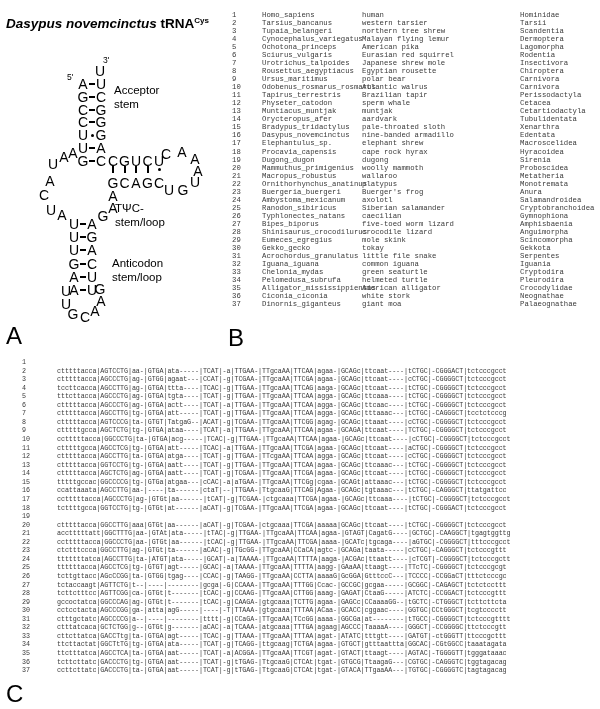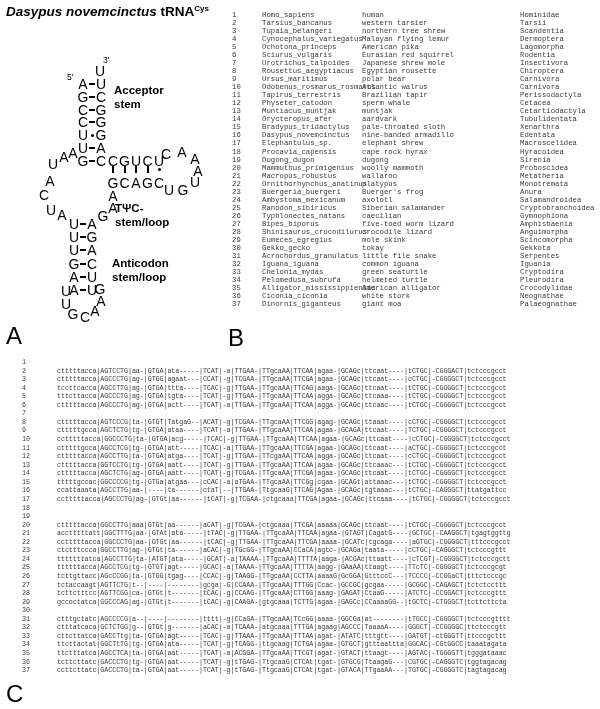--- a/index.html
+++ b/index.html
@@ -1,26 +1,26 @@
 <!DOCTYPE html>
 <html><head>
 <meta charset="utf-8">
 <style>
   html, body { margin:0; padding:0; background:#ffffff; }
   body { width:600px; height:709px; position:relative; overflow:hidden; font-family:"Liberation Sans", sans-serif; color:#000; }
 
   
   #panelA { position:absolute; left:0; top:0; width:230px; height:350px; }
-  .title { position:absolute; left:6px; top:4px; font-size:13.5px; font-weight:bold; white-space:nowrap; }
+  .title { position:absolute; left:6px; top:16px; font-size:13.5px; font-weight:bold; white-space:nowrap; }
   .title .sp { font-style:italic; }
   .title sup { font-size:8px; vertical-align:5px; }
   .nt { position:absolute; font-size:14px; line-height:14px; width:12px; text-align:center; }
   .prime { position:absolute; font-size:8.5px; }
   .bond { position:absolute; background:#000; }
-  .lbl { position:absolute; font-size:11.5px; font-weight:bold; line-height:14px; white-space:nowrap; }
+  .lbl { position:absolute; font-size:11.5px; font-weight:normal; line-height:14px; white-space:nowrap; }
   .panel-letter { position:absolute; font-size:24px; font-family:"Liberation Sans", sans-serif; }
 
   
   #panelB { position:absolute; left:232px; top:0; width:368px; height:330px; }
   .sp-row { position:absolute; left:0; height:9px; font-family:"Liberation Mono", monospace; font-size:7.3px; line-height:9px; color:#3a3a3a; white-space:pre; }
   .sp-row span { position:absolute; top:0; }
   .c-num { left:0; }
   .c-sci { left:30px; }
   .c-com { left:130px; }
   .c-tax { left:288px; }
@@ -178,44 +178,44 @@
   </div>
 <div class="panel-letter" style="left:228px;top:324px;">B</div>
 
 <div id="panelC">
     <div class="al-row" style="top: 3px; width: 600px;"><span class="al-num">1</span></div>
     <div class="al-row" style="top: 11.56px; width: 600px;"><span class="al-num">2</span><span class="al-seq">ctttttacca|AGTCCTG|aa-|GTGA|ata-----|TCAT|-a|TTGAA-|TTgcaAA|TTCAA|agaa-|GCAGc|ttcaat----|tCTGC|-CGGGACT|tctcccgcct</span></div>
     <div class="al-row" style="top: 20.12px; width: 600px;"><span class="al-num">3</span><span class="al-seq">ctttttacca|AGCCCTG|ag-|GTGG|agaat---|CCAT|-g|TCGAA-|TTgcaAA|TTCGA|agaa-|GCAGc|ttcaat----|cCTGC|-CGGGGCT|tctcccgcct</span></div>
     <div class="al-row" style="top: 28.68px; width: 600px;"><span class="al-num">4</span><span class="al-seq">tccttcacca|AGCCTTG|ag-|GTGA|ttta----|TCAC|-g|TTGAA-|TTgcaAA|TTCAG|aaga-|GCAGc|ttcaat----|tCTGC|-CGGGGCT|tctcccgcct</span></div>
     <div class="al-row" style="top: 37.24px; width: 600px;"><span class="al-num">5</span><span class="al-seq">tttcttacca|AGCCCTG|ag-|GTGA|tgta----|TCAT|-g|TTGAA-|TTgcaAA|TTCAA|agga-|GCAGc|ttcaaa----|tCTGC|-CGGGGCT|tctcccgcct</span></div>
     <div class="al-row" style="top: 45.8px; width: 600px;"><span class="al-num">6</span><span class="al-seq">ctttttacca|AGCCCTG|ag-|GTGA|actt----|TCAT|-a|TTGAA-|TTgcaAA|TTCAA|agga-|GCAGc|ttcaac----|tCTGC|-CGGGGCT|tctcccgcct</span></div>
-    <div class="al-row" style="top: 54.36px; width: 600px;"><span class="al-num">7</span></div>
+    <div class="al-row" style="top: 54.36px; width: 600px;"><span class="al-num">7</span><span class="al-seq">ctttttacca|AGCCTTG|tg-|GTGA|att-----|TCAT|-g|TTGAA-|TTgcaAA|TTCAA|agga-|GCAGc|tttaaac---|tCTGC|-CAGGGCT|tcctctcccg</span></div>
     <div class="al-row" style="top: 62.92px; width: 600px;"><span class="al-num">8</span><span class="al-seq">ctttttacca|AGTCCCG|ta-|GTGT|TatgaG--|ACAT|-g|TCGAA-|TTgcaAA|TTCGG|agag-|GCAGc|ttaaat----|cCTGC|-CGGGGCT|tctcccgcct</span></div>
     <div class="al-row" style="top: 71.48px; width: 600px;"><span class="al-num">9</span><span class="al-seq">ctttttgcca|AGCTCTG|tg-|GTGA|ataa----|TCAT|-a|TTGAA-|TTgcaAA|TTCAA|agaa-|GCAGA|ttcaat----|TCTGC|-CGGGGCT|tctcccgcct</span></div>
     <div class="al-row" style="top: 80.04px; width: 600px;"><span class="al-num">10</span><span class="al-seq">cctttttacca|GGCCCTG|ta-|GTGA|acg-----|TCAC|-g|TTGAA-|TTgcaAA|TTCAA|agaa-|GCAGc|ttcaat----|cCTGC|-CGGGGCT|tctcccgcct</span></div>
     <div class="al-row" style="top: 88.6px; width: 600px;"><span class="al-num">11</span><span class="al-seq">ctttttgcca|AGCCTCG|tg-|GTGA|att-----|TCAC|-a|TTGAA-|TTgcaAA|TTCGA|agaa-|GCAGc|ttcaat----|aCTGC|-CGGGGCT|tctcccgcct</span></div>
     <div class="al-row" style="top: 97.16px; width: 600px;"><span class="al-num">12</span><span class="al-seq">ctttttacca|AGCCTTG|ta-|GTGA|atga----|TCAT|-g|TTGAA-|TTcgaAA|TTCAA|agga-|GCAGc|ttcaat----|cCTGC|-CGGGGCT|tctcccgcct</span></div>
     <div class="al-row" style="top: 105.72px; width: 600px;"><span class="al-num">13</span><span class="al-seq">ctttttacca|GGTCCTG|tg-|GTGA|aatt----|TCAT|-g|TTGAA-|TTgcaAA|TTCAA|agaa-|GCAGc|ttcaaac---|tCTGC|-CGGGGCT|tctcccgcct</span></div>
     <div class="al-row" style="top: 114.28px; width: 600px;"><span class="al-num">14</span><span class="al-seq">ctttttacca|AGCTCTG|ag-|GTGA|aatt----|TCAT|-g|TCGAA-|TTgcaAA|TTCGA|agaa-|GCAGc|ttcaat----|tCTGC|-CGGGGCT|tctcccgcct</span></div>
     <div class="al-row" style="top: 122.84px; width: 600px;"><span class="al-num">15</span><span class="al-seq">tttttgccac|GGCCCCG|tg-|GTGa|atgaa---|cCAC|-a|aTGAA-|TTgcaAA|TTCGg|cgaa-|GCAGt|attaaac---|tCTGC|-CGGGGCT|tctcccgcct</span></div>
     <div class="al-row" style="top: 131.4px; width: 600px;"><span class="al-num">16</span><span class="al-seq">ccattaaata|AGCCTTG|aa-|----|ta------|ctaT|--|TTGAA-|TtgcaaG|TTCAG|Agaa-|GCAGc|tgtaaac---|tCTGC|-CAGGGCT|ttatgattcc</span></div>
     <div class="al-row" style="top: 139.96px; width: 600px;"><span class="al-num">17</span><span class="al-seq">cctttttacca|AGCCCTG|ag-|GTGt|aa------|tCAT|-g|TCGAA-|ctgcaaa|TTCGA|agaa-|GCAGc|ttcaaa----|tCTGC|-CGGGGCT|tctcccgcct</span></div>
-    <div class="al-row" style="top: 148.52px; width: 600px;"><span class="al-num">18</span></div>
+    <div class="al-row" style="top: 148.52px; width: 600px;"><span class="al-num">18</span><span class="al-seq">tcttttgcca|GGTCCTG|tg-|GTGt|at------|aCAT|-g|TCGAA-|TTgcaAA|TTCGA|agaa-|GCAGc|ttcaat----|tCTGC|-CGGGACT|tctcccgcct</span></div>
     <div class="al-row" style="top: 157.08px; width: 600px;"><span class="al-num">19</span></div>
     <div class="al-row" style="top: 165.64px; width: 600px;"><span class="al-num">20</span><span class="al-seq">ctttttacca|GGCCTTG|aaa|GTGt|aa------|aCAT|-g|TCGAA-|ctgcaaa|TTCGA|aaaaa|GCAGc|ttcaat----|tCTGC|-CGGGGCT|tctcccgcct</span></div>
     <div class="al-row" style="top: 174.2px; width: 600px;"><span class="al-num">21</span><span class="al-seq">acctttttatt|GGCTTTG|aa-|GTAt|ata-----|tTAC|-g|TTGAA-|TTgcaAA|TTCAA|agaa-|GTAGT|CagatG----|GCTGC|-CAAGGCT|tgagtggttg</span></div>
     <div class="al-row" style="top: 182.76px; width: 600px;"><span class="al-num">22</span><span class="al-seq">cctttttacca|GGCCCTG|aa-|GTGt|aa------|tCAC|-g|TTGAA-|TTgcaAA|TTCGA|aaaa-|GCATc|tgcaga----|aGTGC|-CGGGGCT|tttcccgcct</span></div>
     <div class="al-row" style="top: 191.32px; width: 600px;"><span class="al-num">23</span><span class="al-seq">ctctttccca|GGCCTTG|ag-|GTGt|ta------|aCAC|-g|TGcGG-|TTgcaAA|CCaCA|agtc-|GCAGa|taata-----|cCTGC|-CAGGGCT|tctcccgttt</span></div>
     <div class="al-row" style="top: 199.88px; width: 600px;"><span class="al-num">24</span><span class="al-seq">tttttttatca|AGCCTTG|ta-|ATGT|ata-----|GCAT|-a|TAAAA-|TTgcaAA|TTTTA|aaga-|ACGAc|ttaatt----|cTCGT|-CGGGGCT|tctcccgctt</span></div>
     <div class="al-row" style="top: 208.44px; width: 600px;"><span class="al-num">25</span><span class="al-seq">ttttttacca|AGCCTCG|tg-|GTGT|agt-----|GCAC|-a|TAAAA-|TTgcaAA|TTTTA|aagg-|GAaAA|ttaagt----|TTcTC|-CGGGGCT|tctcccgcgt</span></div>
     <div class="al-row" style="top: 217px; width: 600px;"><span class="al-num">26</span><span class="al-seq">tcttgttacc|AGcCCGG|ta-|GTGG|tgag----|CCAC|-g|TAAGG-|TTgcaAA|CCTTA|aaaaG|GcGGA|GtttccC---|TCCCC|-CCGGaCT|tttctcccgc</span></div>
     <div class="al-row" style="top: 225.56px; width: 600px;"><span class="al-num">27</span><span class="al-seq">tctaccaagt|AGTTCTG|t--|----|--------|gcga|-G|CCAAA-|TTgcaAA|TTTGG|Ccac-|GCCGC|gcgaa-----|GCGGC|-CAGAGCT|tctctccttt</span></div>
     <div class="al-row" style="top: 234.12px; width: 600px;"><span class="al-num">28</span><span class="al-seq">tcttctttcc|AGTTCGG|ca-|GTGt|t-------|tCAC|-g|CCAAG-|TTgcaAA|CTTGG|aaag-|GAGAT|CtaaG-----|ATCTC|-CCGGACT|tctcccgttt</span></div>
     <div class="al-row" style="top: 242.68px; width: 600px;"><span class="al-num">29</span><span class="al-seq">gccoctatca|GGCCCAG|ag-|GTGt|t-------|tCAC|-g|CAAGA-|gtgcaaa|TCTTG|agaa-|GAGCc|CCaaaaGG--|tGCTC|-CTGGGCT|tcttcttcta</span></div>
-    <div class="al-row" style="top: 251.24px; width: 600px;"><span class="al-num">30</span></div>
+    <div class="al-row" style="top: 251.24px; width: 600px;"><span class="al-num">30</span><span class="al-seq">cctcctacta|AGCCCGG|ga-|atta|agG-----|----|-T|TTAAA-|gtgcaaa|TTTAA|ACaa-|GCACC|cggaac----|GGTGC|CCtGGGCT|tcgtcccctt</span></div>
     <div class="al-row" style="top: 259.8px; width: 600px;"><span class="al-num">31</span><span class="al-seq">ctttgctatc|AGCCCCG|a--|----|--------|tttt|-g|CCaGA-|TTgcaAA|TCcGG|aaaa-|GGCGa|at--------|tTGCC|-CGGGGCT|tctcccgtttt</span></div>
     <div class="al-row" style="top: 268.36px; width: 600px;"><span class="al-num">32</span><span class="al-seq">ctttatcaca|GCTCTGG|g--|GTGt|g-------|aCAC|-a|TCAAA-|atgcaaa|TTTGA|agaag|AGCCC|TaaaaA----|GGGCT|-CCGGGGC|ttctcccgtt</span></div>
     <div class="al-row" style="top: 276.92px; width: 600px;"><span class="al-num">33</span><span class="al-seq">cttcttatca|GACCTtg|ta-|GTGA|agt-----|TCAC|-g|TTAAA-|TTgcaAA|TTTAA|agat-|ATATC|tttgtt----|GATGT|-ctGGGTT|ttcccgcttt</span></div>
     <div class="al-row" style="top: 285.48px; width: 600px;"><span class="al-num">34</span><span class="al-seq">ttcttactat|GGCTtTG|tg-|GTGA|ata-----|TCAT|-g|TCAGG-|ttgcaag|TCTGA|agaa-|GTGCT|gtttaattta|GGCAC|-CGtGGCC|taaatagata</span></div>
     <div class="al-row" style="top: 294.04px; width: 600px;"><span class="al-num">35</span><span class="al-seq">ttctttatca|AGCCTCA|ta-|GTGA|aat-----|TCAT|-a|ACGGA-|TTgcaAA|TTCGT|agat-|GTACT|ttaagt----|AGTAC|-TGGGGTT|tgggataaac</span></div>
     <div class="al-row" style="top: 302.6px; width: 600px;"><span class="al-num">36</span><span class="al-seq">tcttcttatc|GACCCTG|tg-|GTGA|aat-----|TCAT|-g|tTGAG-|TtgcaaG|CTCAt|tgat-|GTGCG|TtaagaG---|CGTGC|-CAGGGTC|tggtagacag</span></div>
     <div class="al-row" style="top: 311.16px; width: 600px;"><span class="al-num">37</span><span class="al-seq">ccttcttatc|GACCCTG|ta-|GTGA|aat-----|TCAT|-g|tTGAG-|TtgcaaG|CTCAt|tgat-|GTACA|TTgaaAA---|TGTGC|-CGGGGTC|tagtagacag</span></div>
   </div>
 <div class="panel-letter" style="left:6px;top:680px;">C</div>
 

